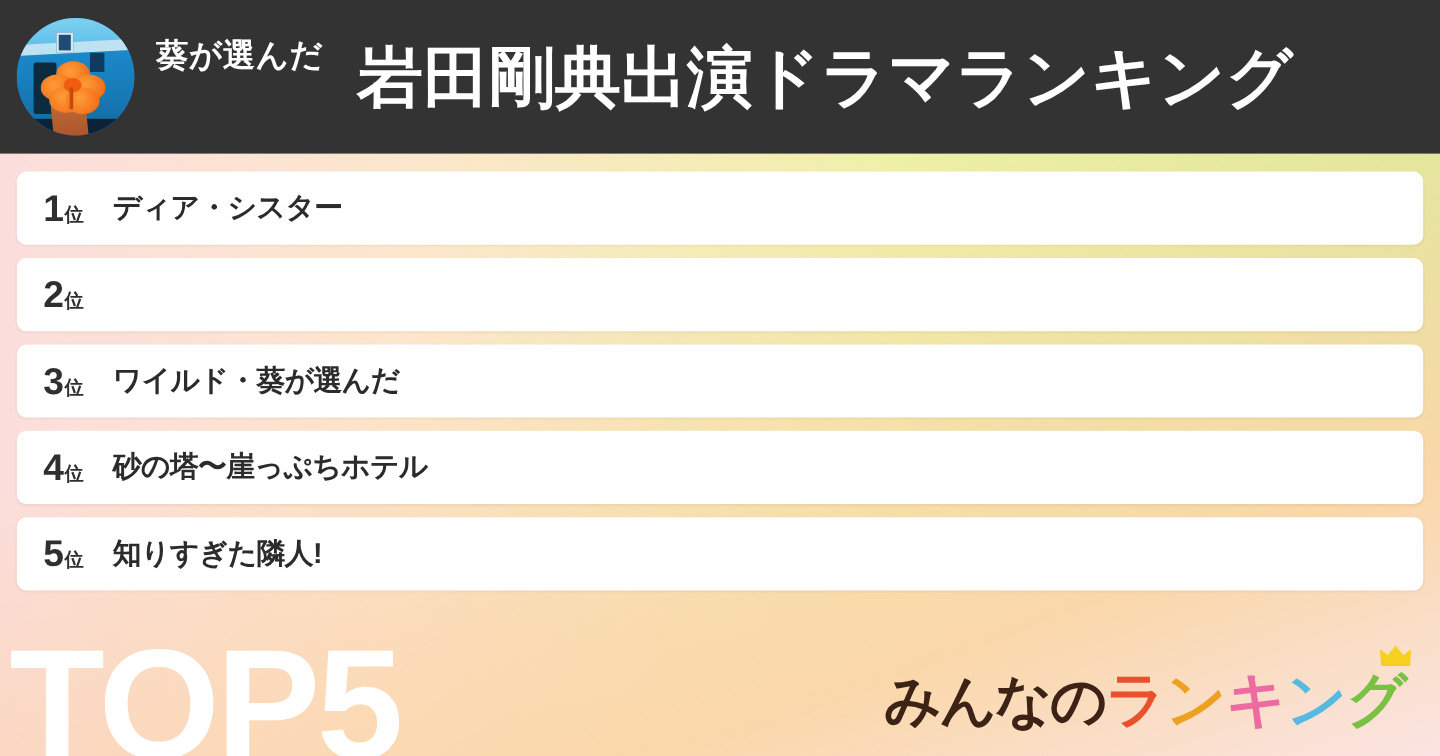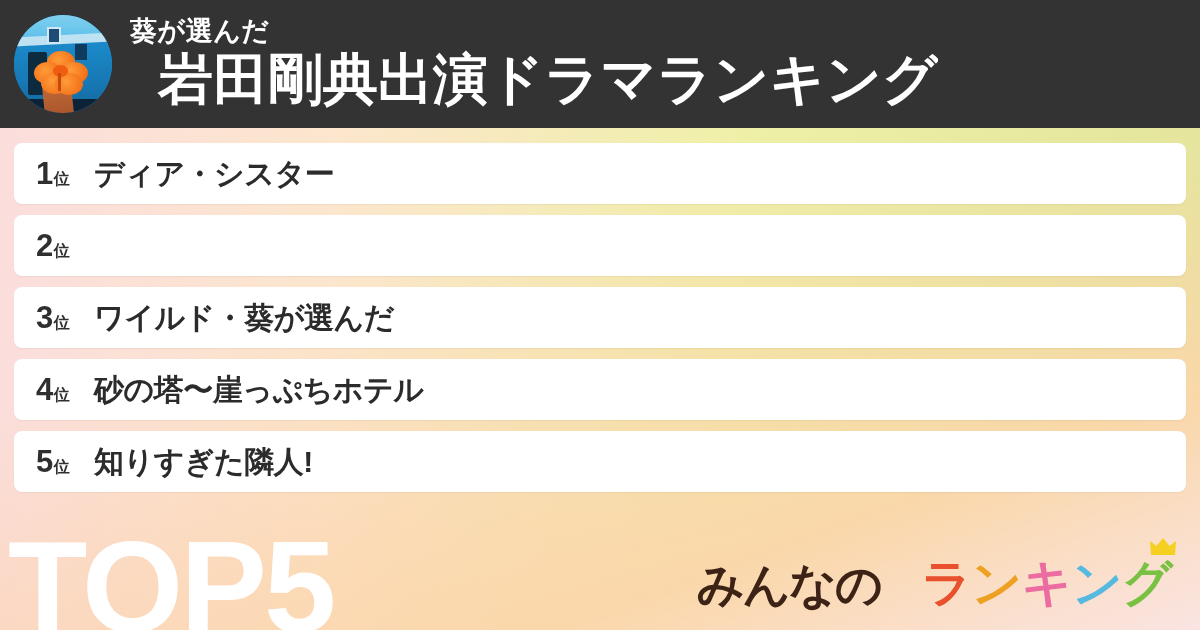--- a/index.html
+++ b/index.html
@@ -141,21 +141,21 @@
   .avatar .stamen {
     position: absolute;
     left: 44%; top: 54%;
     width: 5%; height: 46%;
     background: #c7490c;
   }
 
   .header-text {
     margin-left: 18px;
     display: flex;
-    flex-direction: column;
+    flex-direction: row;
     justify-content: center;
     overflow: hidden;
   }
   .eyebrow {
     color: #ffffff;
     font-size: 27px;
     font-weight: bold;
     line-height: 1.1;
     letter-spacing: 0.5px;
     white-space: nowrap;
@@ -203,21 +203,21 @@
     line-height: 1;
     letter-spacing: -0.5px;
   }
   .rank-unit {
     font-size: 16px;
     font-weight: bold;
     margin-left: 1px;
     line-height: 1;
   }
   .rank-title {
-    font-size: 30px;
+    font-size: 24px;
     font-weight: bold;
     color: #2b2b2b;
     line-height: 1;
     letter-spacing: -0.5px;
     white-space: nowrap;
     margin-left: 2px;
   }
 
   
   .top5 {
@@ -234,21 +234,20 @@
   }
 
   .logo {
     position: absolute;
     right: 28px;
     bottom: 22px;
     height: 58px;
     display: flex;
     align-items: flex-end;
     z-index: 4;
-    gap: 40px;
   }
   .logo-ja {
     font-size: 47px;
     font-weight: bold;
     color: #3d2316;
     line-height: 1;
     letter-spacing: -2px;
     font-family: "DejaVu Sans", "Liberation Sans", sans-serif;
   }
   .logo-kata {

